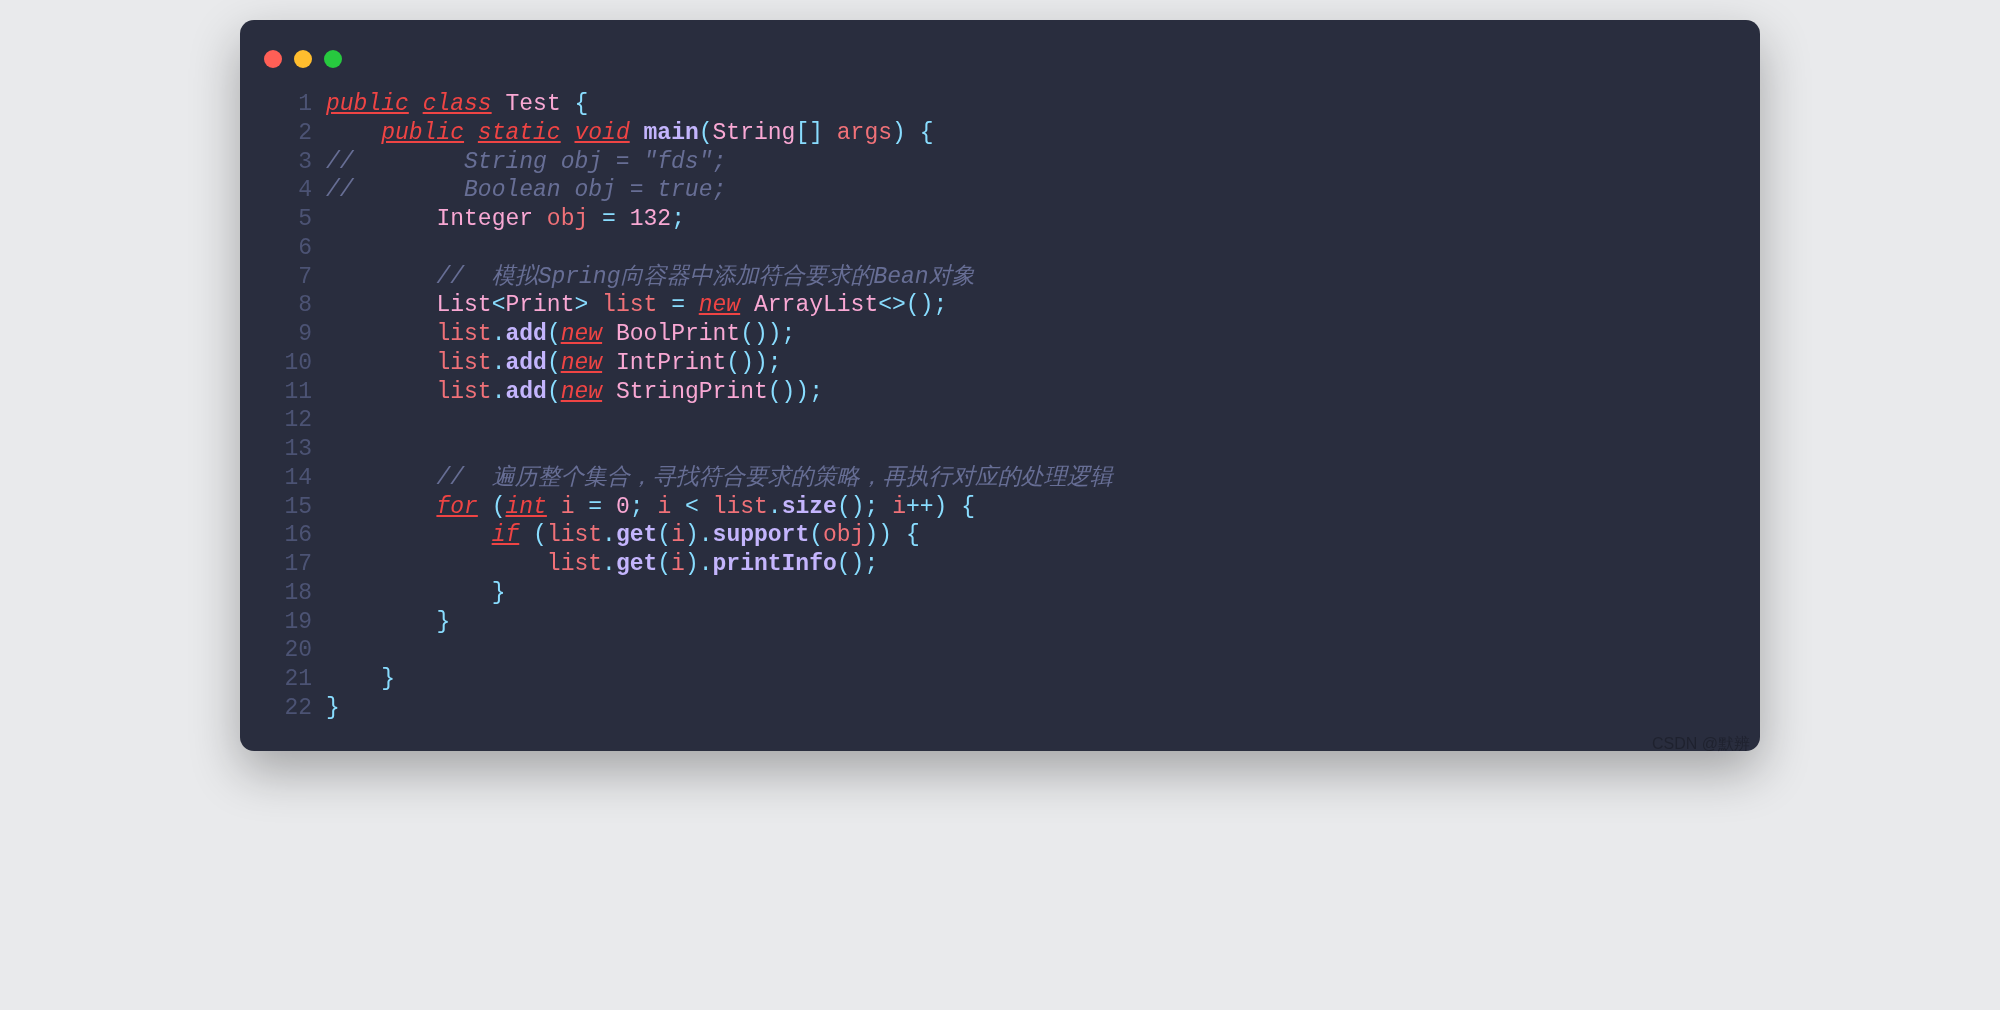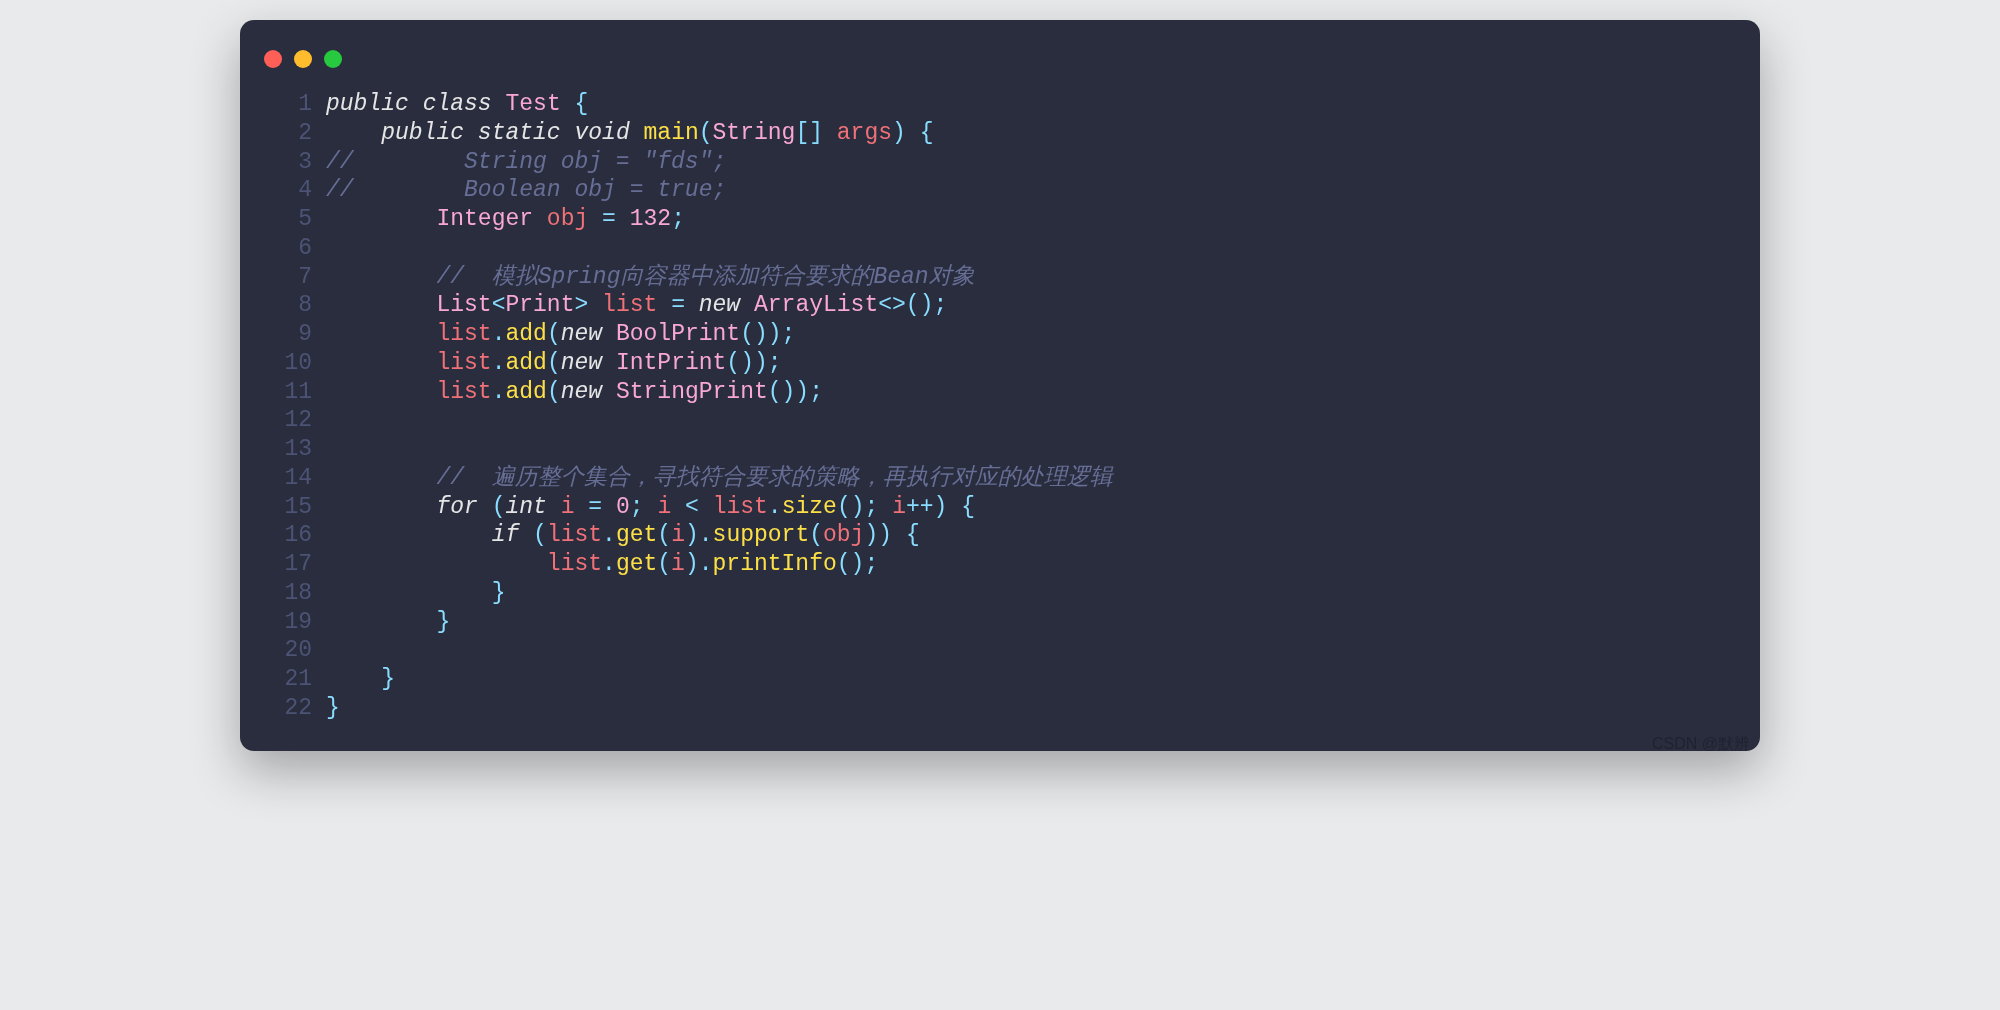--- a/index.html
+++ b/index.html
@@ -52,23 +52,23 @@
     position: absolute;
     right: 10px;
     bottom: -4px;
     color: rgba(0,0,0,0.25);
     font-family: sans-serif;
     font-size: 16px;
   }
   .outer { position: relative; }
 
   
-  .kw   { color: #e5e5e5; font-style: italic; }   
+  .kw   { color: #ef4444; font-style: italic; text-decoration: underline; }   
   .type { color: #f9a8d4; }   
-  .fn   { color: #fde047; }   
+  .fn   { color: #c4b5fd; font-weight: bold; }   
   .var  { color: #f07178; }   
   .num  { color: #f9a8d4; }   
   .op   { color: #89ddff; }   
   .cmt  { color: #676e95; font-style: italic; }   
   .pn   { color: #bfc7d5; }   
 </style>
 </head>
 <body>
 
 <div class="outer">

